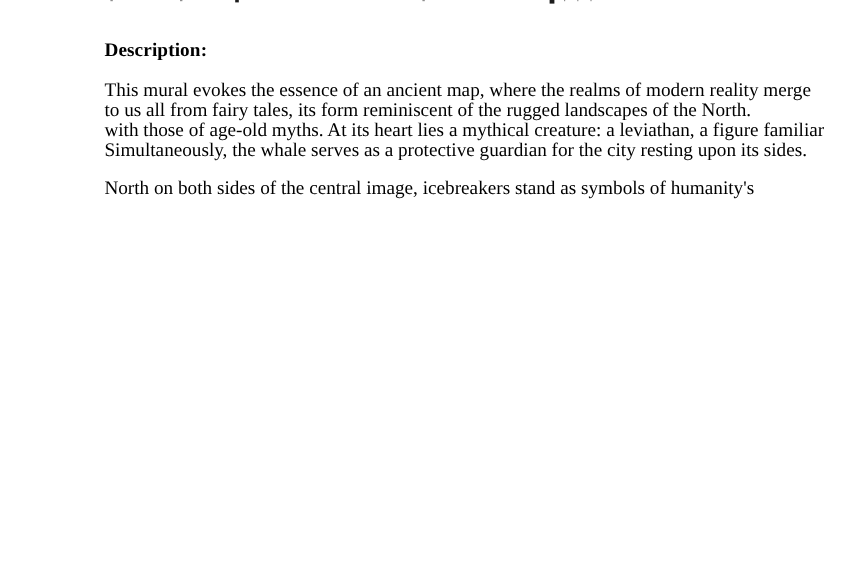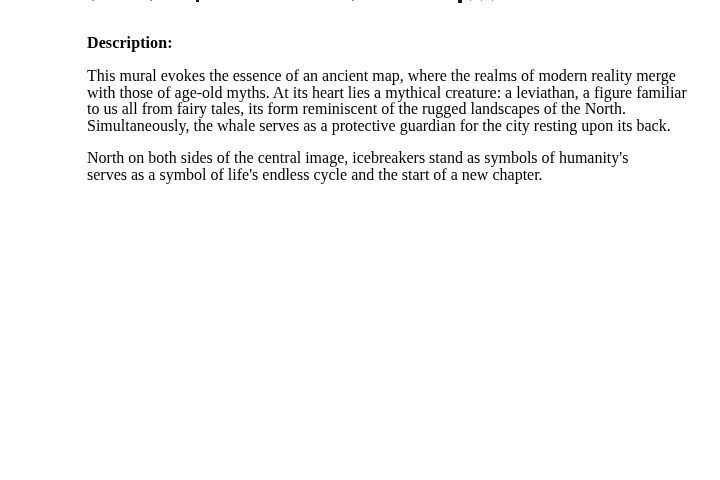--- a/index.html
+++ b/index.html
@@ -74,23 +74,22 @@
     <span class="frag" style="left:458px; width:4px; height:3px;"></span>
     <span class="frag faint" style="left:470px; width:1px; height:1px;"></span>
     <span class="frag faint" style="left:481px; width:1px; height:1px;"></span>
     <span class="frag faint" style="left:492px; width:1px; height:1px;"></span>
   </div>
 
   <div class="heading">Description:</div>
 
   <div class="para" id="para1">
     <div class="line">This mural evokes the essence of an ancient map, where the realms of modern reality merge</div>
+    <div class="line">to us all from fairy tales, its form reminiscent of the rugged landscapes of the North.</div>
     <div class="line">with those of age-old myths. At its heart lies a mythical creature: a leviathan, a figure familiar</div>
-    <div class="line">to us all from fairy tales, its form reminiscent of the rugged landscapes of the North.</div>
-    <div class="line">Simultaneously, the whale serves as a protective guardian for the city resting upon its back.</div>
+    <div class="line">Simultaneously, the whale serves as a protective guardian for the city resting upon its sides.</div>
   </div>
 
   <div class="para" id="para2">
     <div class="line">North on both sides of the central image, icebreakers stand as symbols of humanity's</div>
-    <div class="line">serves as a symbol of life's endless cycle and the start of a new chapter.</div>
   </div>
 
 </div>
 
 </body></html>

